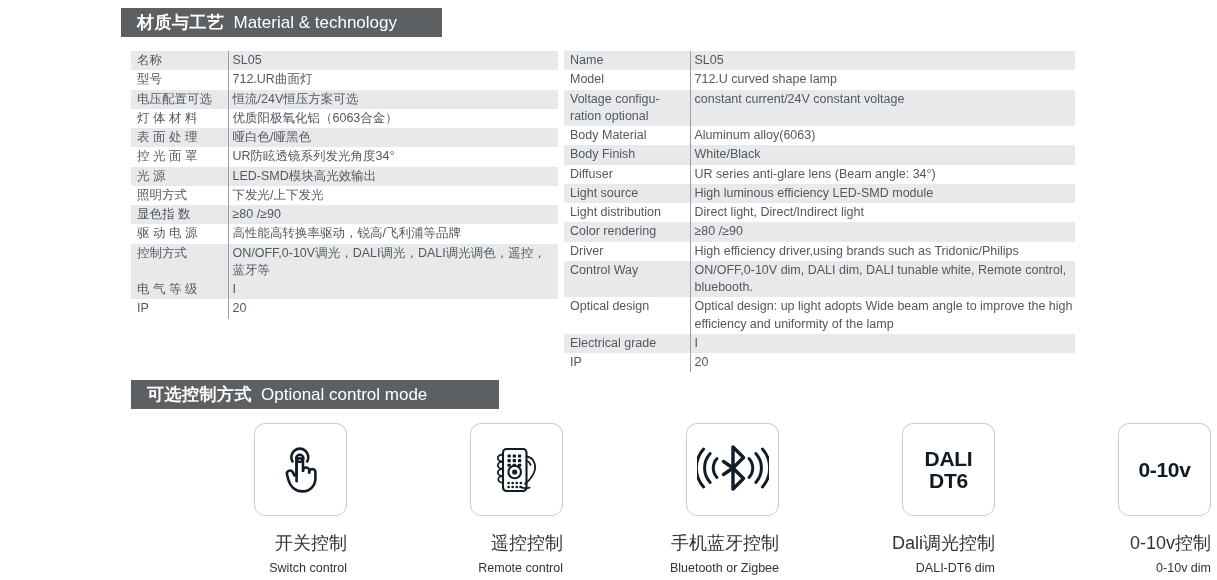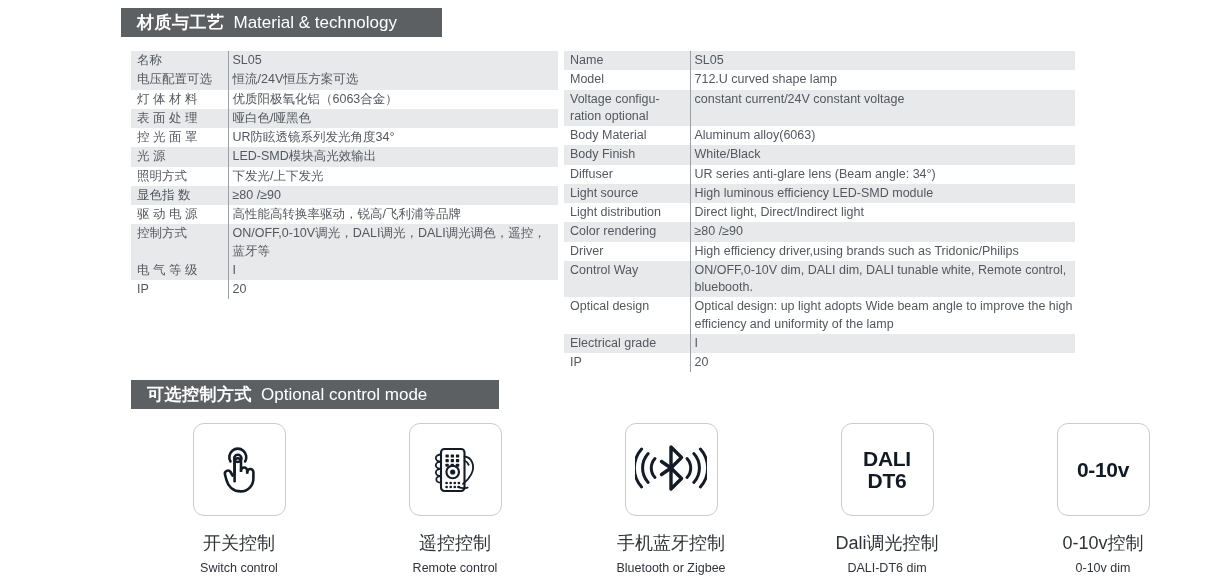--- a/index.html
+++ b/index.html
@@ -79,21 +79,21 @@
     left: 131px;
     top: 423px;
     width: 1080px;
     display: flex;
     justify-content: flex-start;
   }
   .icon-cell {
     width: 216px;
     display: flex;
     flex-direction: column;
-    align-items: center;
+    align-items: flex-end;
   }
   .icon-box {
     width: 93px;
     height: 93px;
     border: 1.3px solid #c9ccd0;
     border-radius: 11px;
     background: #ffffff;
     display: flex;
     align-items: center;
     justify-content: center;
@@ -133,20 +133,24 @@
 
 <table class="spec-table" id="table-cn">
   <colgroup>
       <col class="c-key">
       <col class="c-val">
     </colgroup>
   <tbody>
       <tr class="band">
         <td class="key">名称</td>
         <td class="val">SL05</td>
+      </tr>
+      <tr>
+        <td class="key">型号</td>
+        <td class="val">712.UR曲面灯</td>
       </tr>
       <tr class="band">
         <td class="key">电压配置可选</td>
         <td class="val">恒流/24V恒压方案可选</td>
       </tr>
       <tr>
         <td class="key">灯 体 材 料</td>
         <td class="val">优质阳极氧化铝（6063合金）</td>
       </tr>
       <tr class="band">

